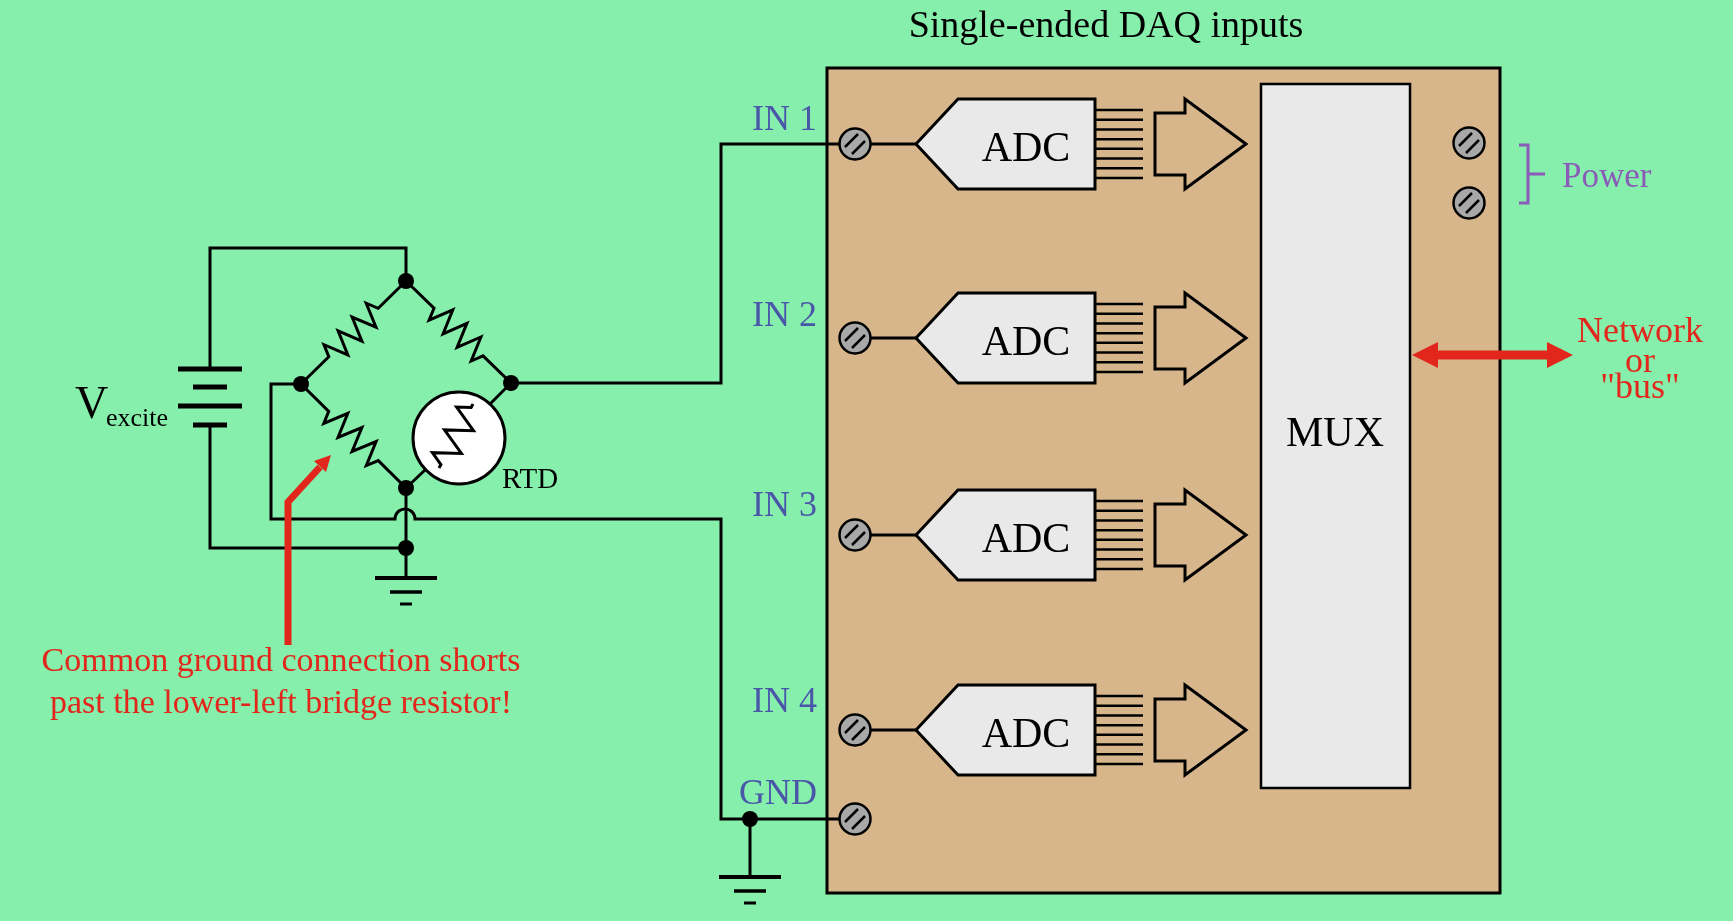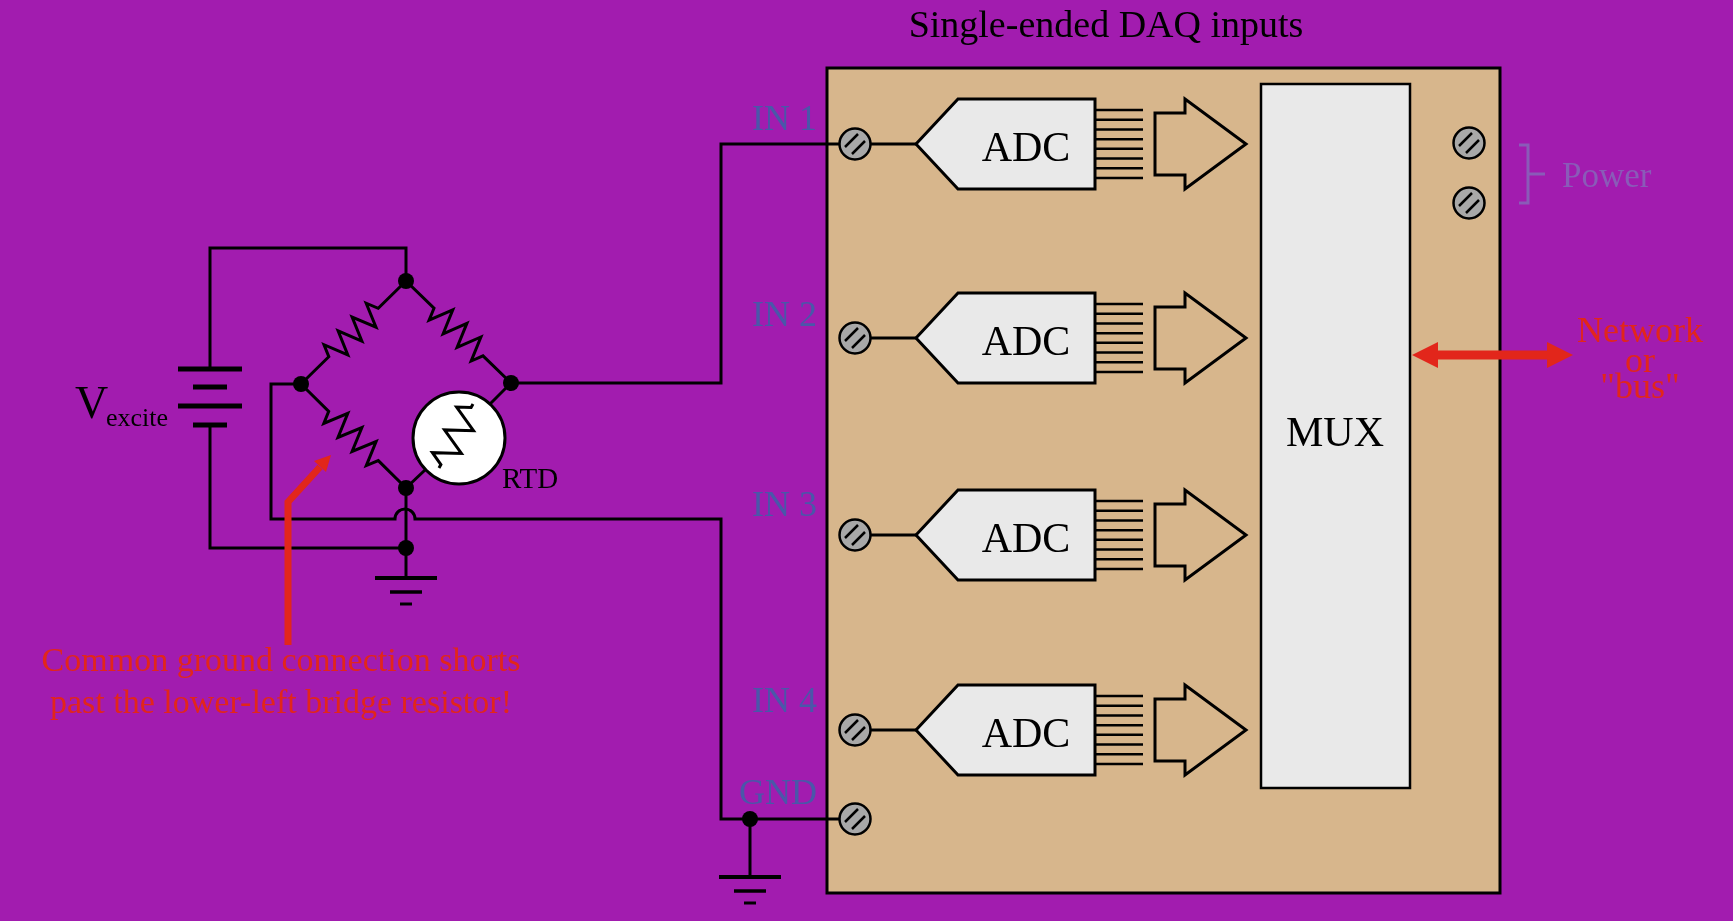--- a/index.html
+++ b/index.html
@@ -1,16 +1,16 @@
 <!DOCTYPE html>
 <html><head>
 <meta charset="utf-8">
 <style>
   html,body{margin:0;padding:0;background:#ffffff;}
-  .stage{position:relative;width:1733px;height:921px;background:#a21caf;overflow:hidden;
+  .stage{position:relative;width:1733px;height:921px;background:#86efac;overflow:hidden;
          font-family:"Liberation Serif", serif;}
   svg{position:absolute;left:0;top:0;}
   svg text{font-family:"Liberation Serif", serif;}
 </style>
 </head>
 <body>
 
 <div class="stage">
 <svg id="cv" width="1733" height="921" viewBox="0 0 1733 921">
 

